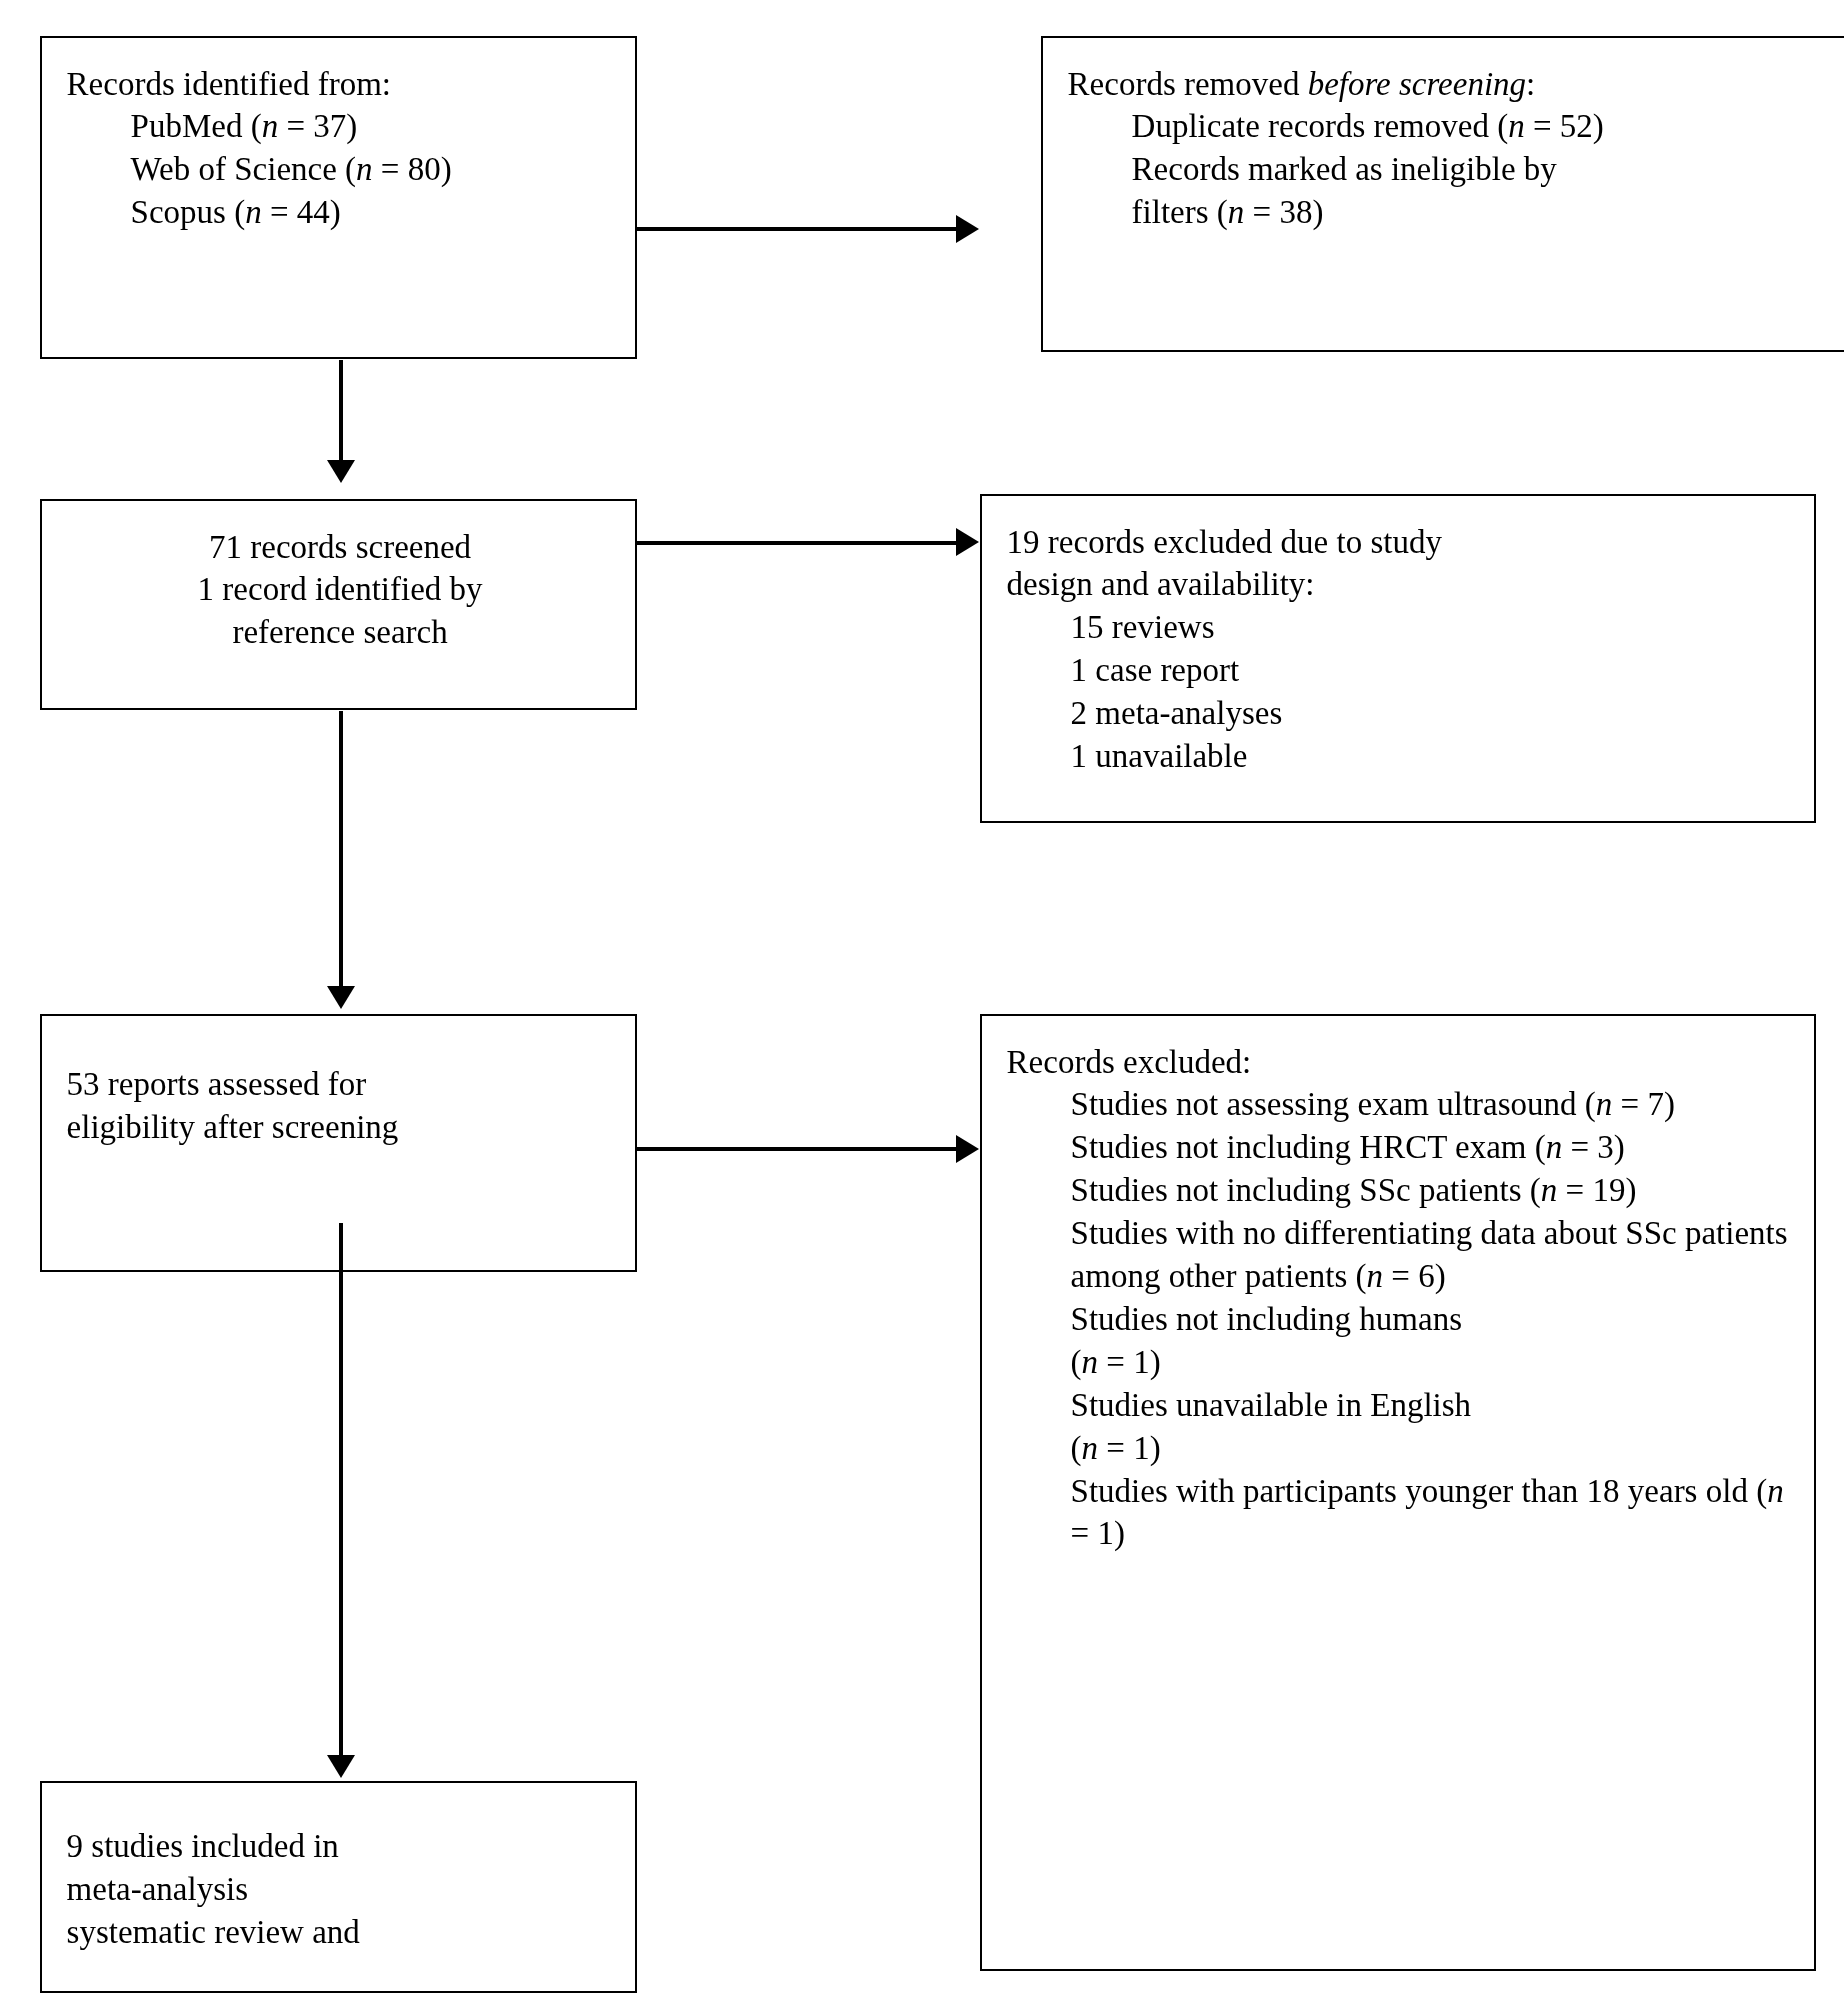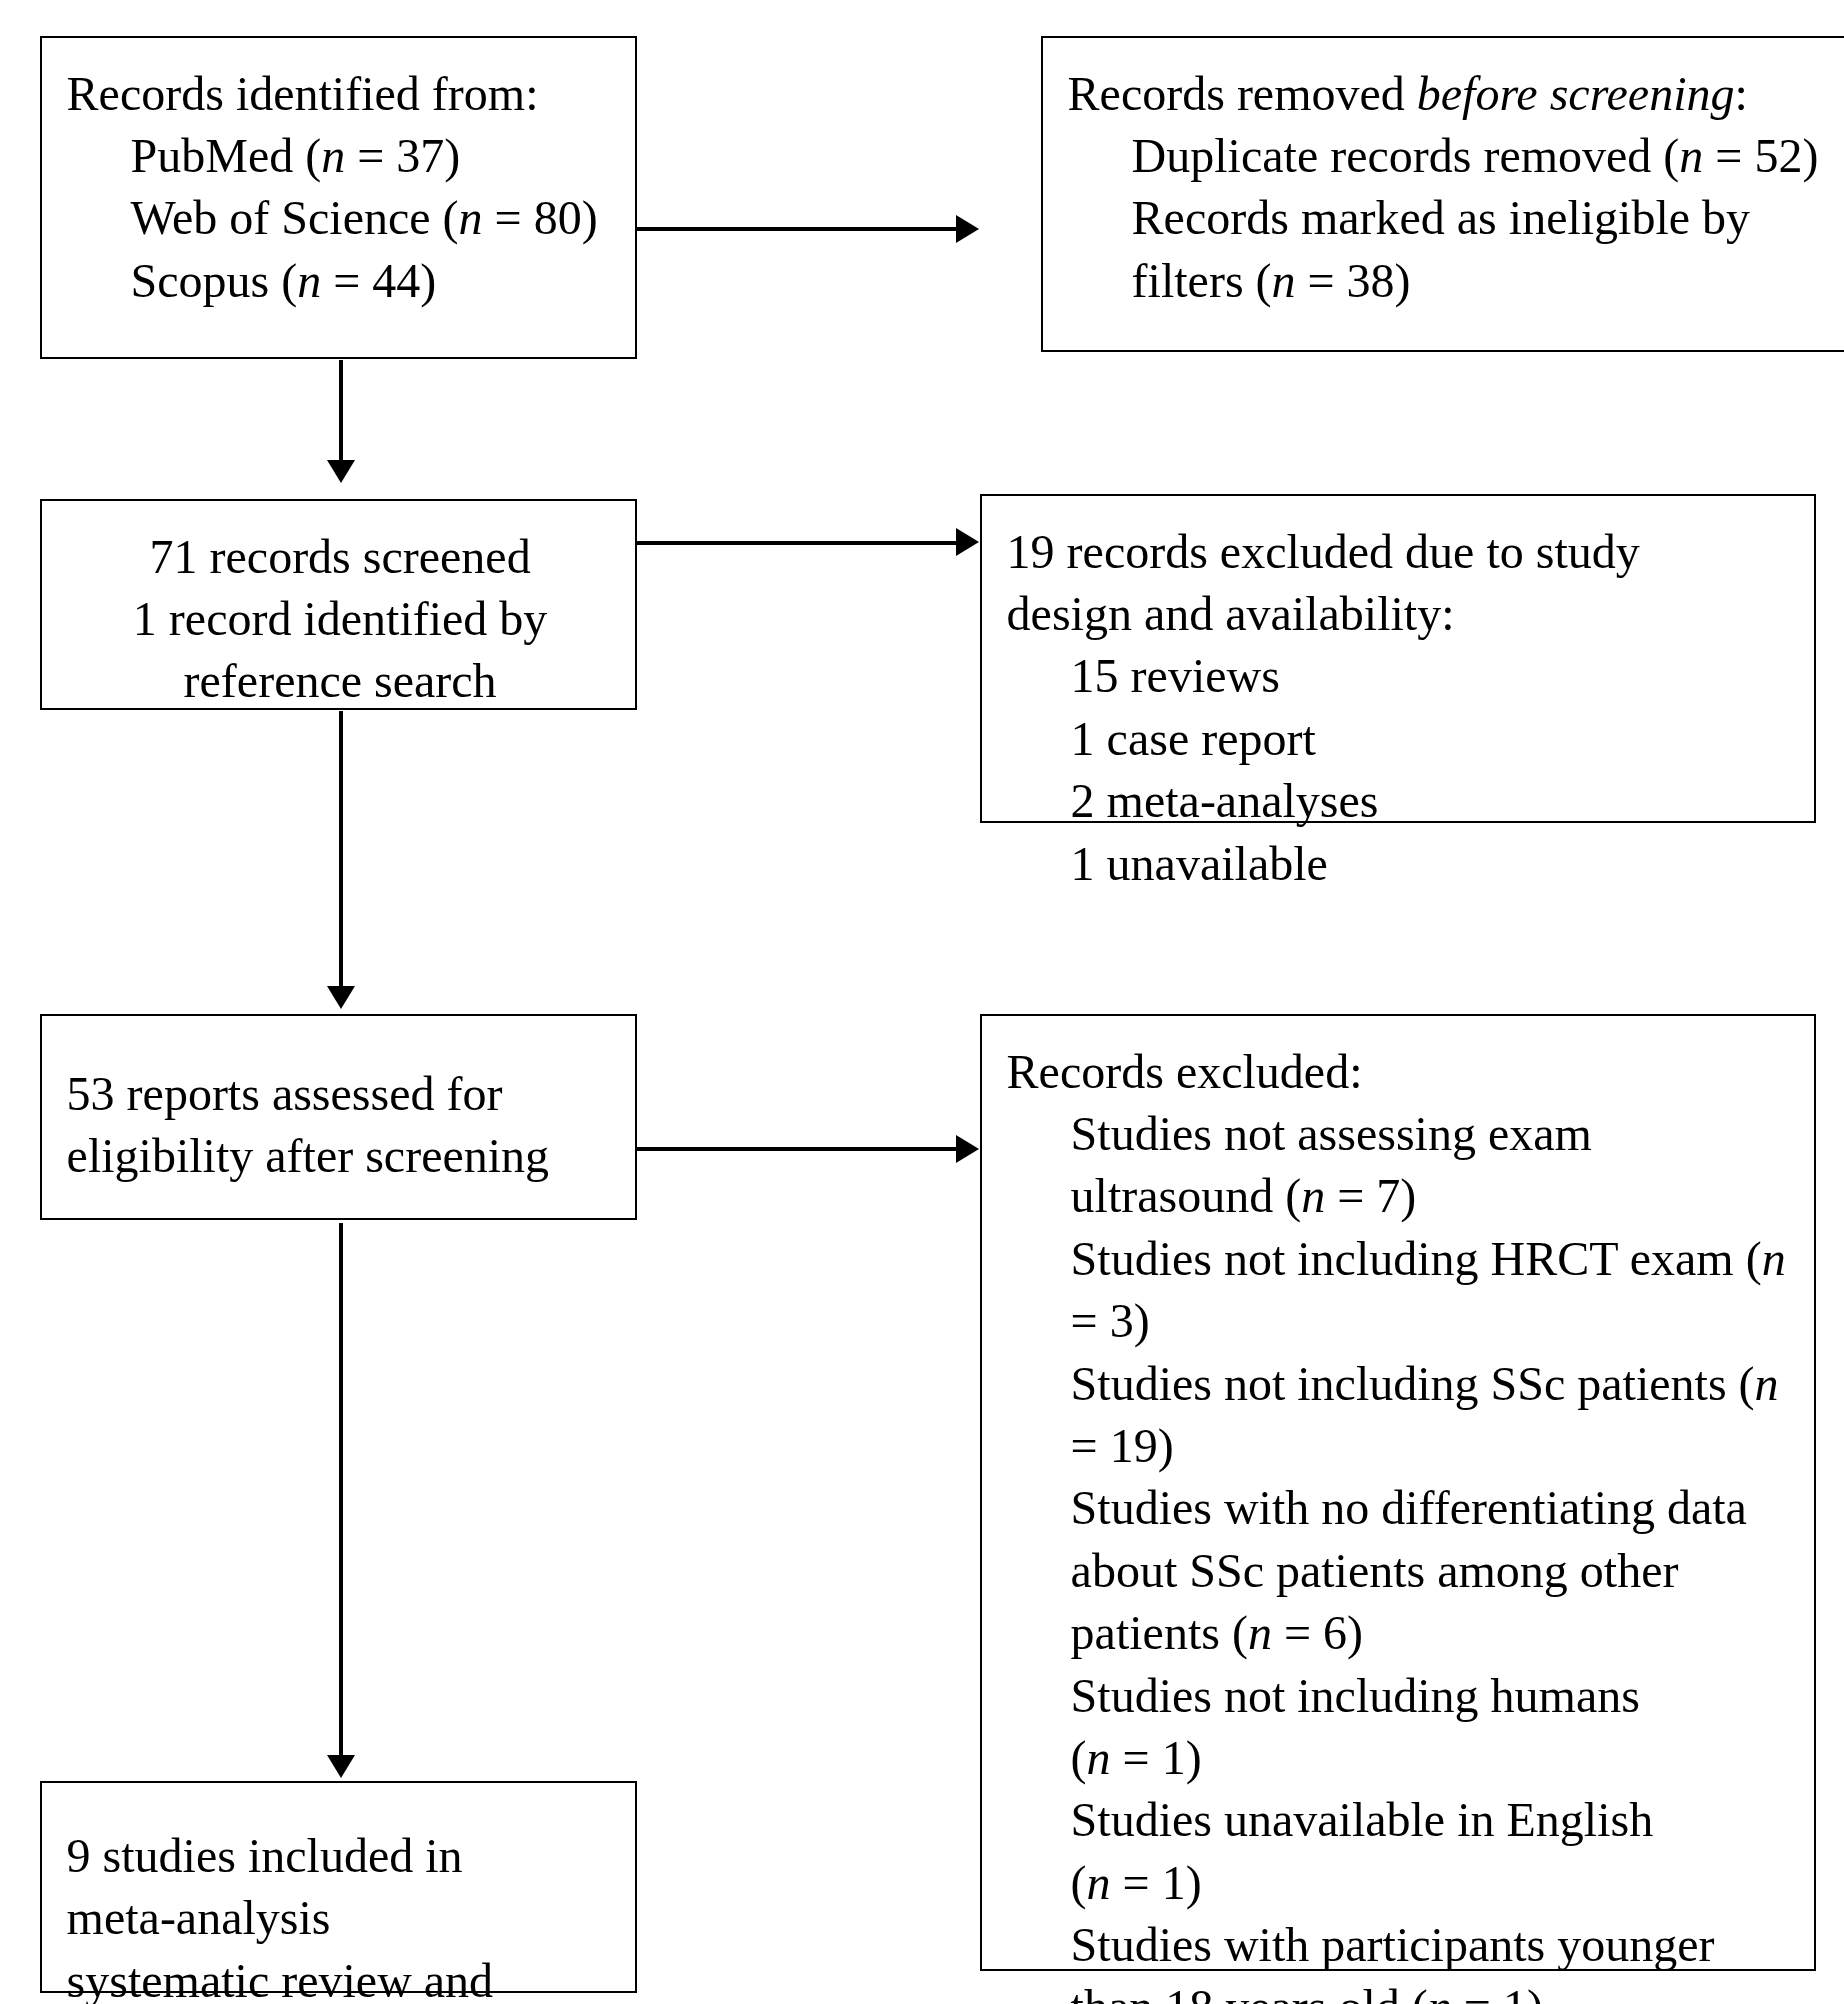--- a/index.html
+++ b/index.html
@@ -20,21 +20,21 @@
     box-sizing: border-box;
     border: 2.7px solid #000000;
     background: #ffffff;
   }
   .box-body {
     position: absolute;
     left: 0;
     right: 0;
     top: 0;
     padding: 24.6px 21.4px 0 24.6px;
-    font-size: 48px;
+    font-size: 33px;
     line-height: 1.30;
     color: #000000;
   }
   .line {
     margin: 0;
     white-space: nowrap;
   }
   .indent {
     padding-left: 64px;
     text-indent: 0;
@@ -139,21 +139,21 @@
       <div class="line indent">1 unavailable</div>
     </div>
   </div>
 
   <div class="conn hline" style="left:637px; top:541px; width:321px;"></div>
   <div class="arrow-right" style="left:956px; top:528px;"></div>
 
   <div class="conn vline" style="left:339px; top:711px; width:3.7px; height:278px;"></div>
   <div class="arrow-down" style="left:327px; top:986px;"></div>
 
-  <div class="box" style="left:40px; top:1014px; width:597px; height:206px;">
+  <div class="box" style="left:40px; top:1014px; width:597px; height:258px;">
     <div class="box-body" style="padding-top:47px;">
       <div class="line">53 reports assessed for</div>
       <div class="line">eligibility after screening</div>
     </div>
   </div>
 
   <div class="box" style="left:980px; top:1014px; width:836px; height:957px;font-family:Liberation Serif, serif;">
     <div class="box-body">
       <div class="line">Records excluded:</div>
 

